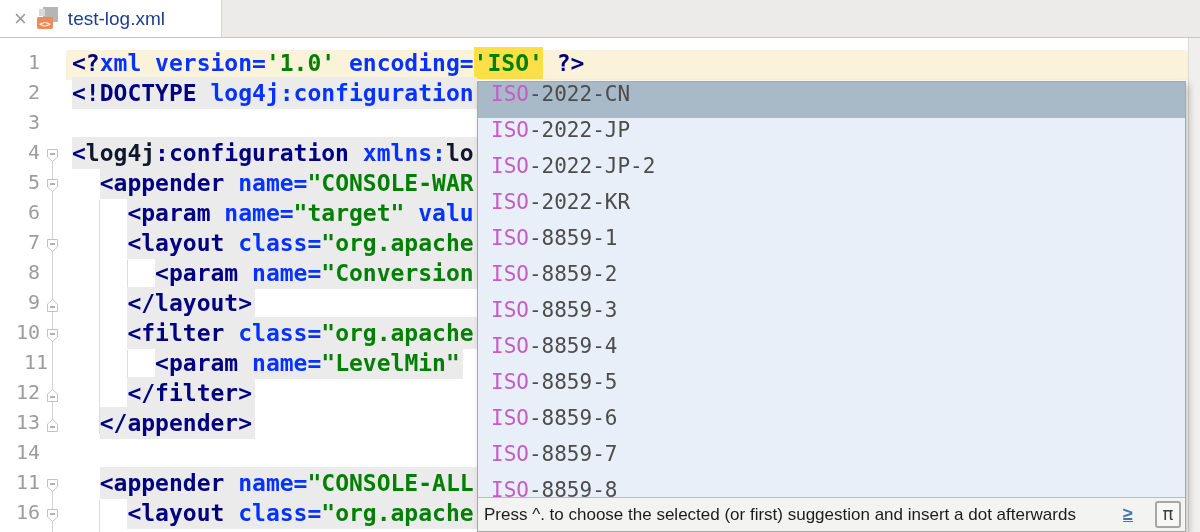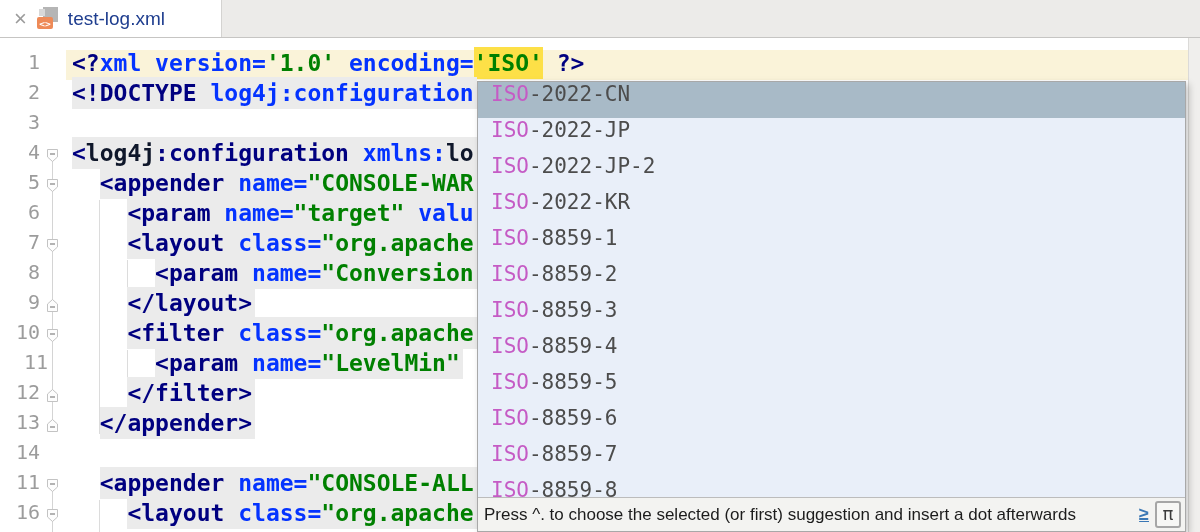--- a/index.html
+++ b/index.html
@@ -44,21 +44,21 @@
            border:1px solid #a8a8a8; background:#e9eff9; display:flex; flex-direction:column;
            box-shadow:3px 3px 7px rgba(0,0,0,0.22); }
   .pop-list { flex:1 1 auto; overflow:hidden; position:relative; }
   .pop-item { height:36px; line-height:36px; padding-left:13px; white-space:pre;
               font:400 21px "DejaVu Sans Mono", monospace; color:#4c4c4c; }
   .pop-item.selected { background:#a8bac7; }
   .pop-prefix { color:#c55bc5; }
   .pop-rest { color:#4c4c4c; }
 
   .hintbar { height:34px; flex:0 0 34px; background:#f3f3f1; border-top:1px solid #bcbcbc;
-             display:flex; align-items:center; padding:0 4px 0 6px; }
+             display:flex; align-items:center; padding:0 4px 0 6px;gap:16px; }
   .hint-text { flex:1 1 auto; font-size:17px; color:#1c1c1c; white-space:nowrap; overflow:hidden; }
   .hint-link { font-size:18px; font-weight:700; color:#3a77b5; text-decoration:underline;
                margin:0 6px 0 4px; cursor:pointer; }
   .hint-pi { width:26px; height:27px; border:2px solid #a6a6a6; border-radius:3px; background:#f7f7f5;
              text-align:center; line-height:23px; font:400 18px "DejaVu Sans Mono", monospace; color:#3c3c3c; }
 </style>
 </head>
 <body>
 
 <div class="screen">

